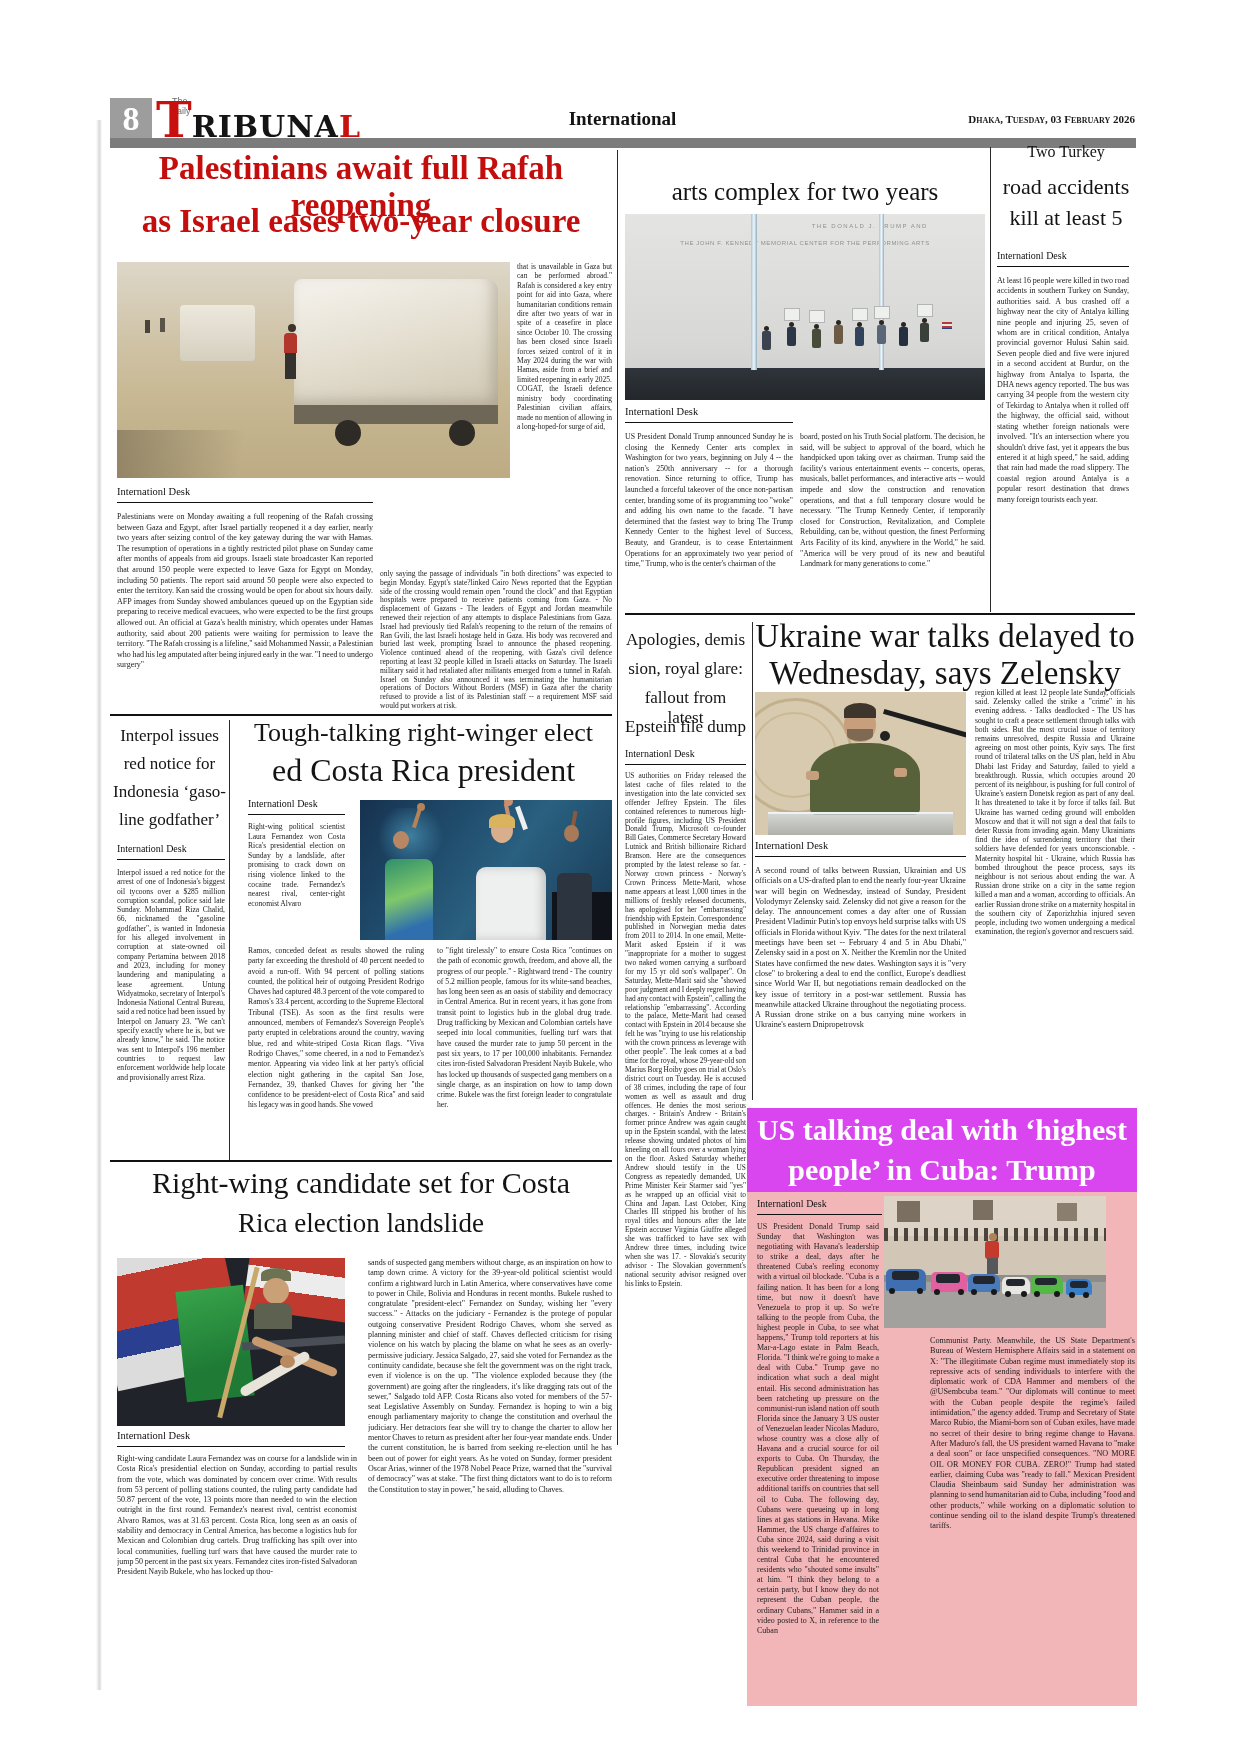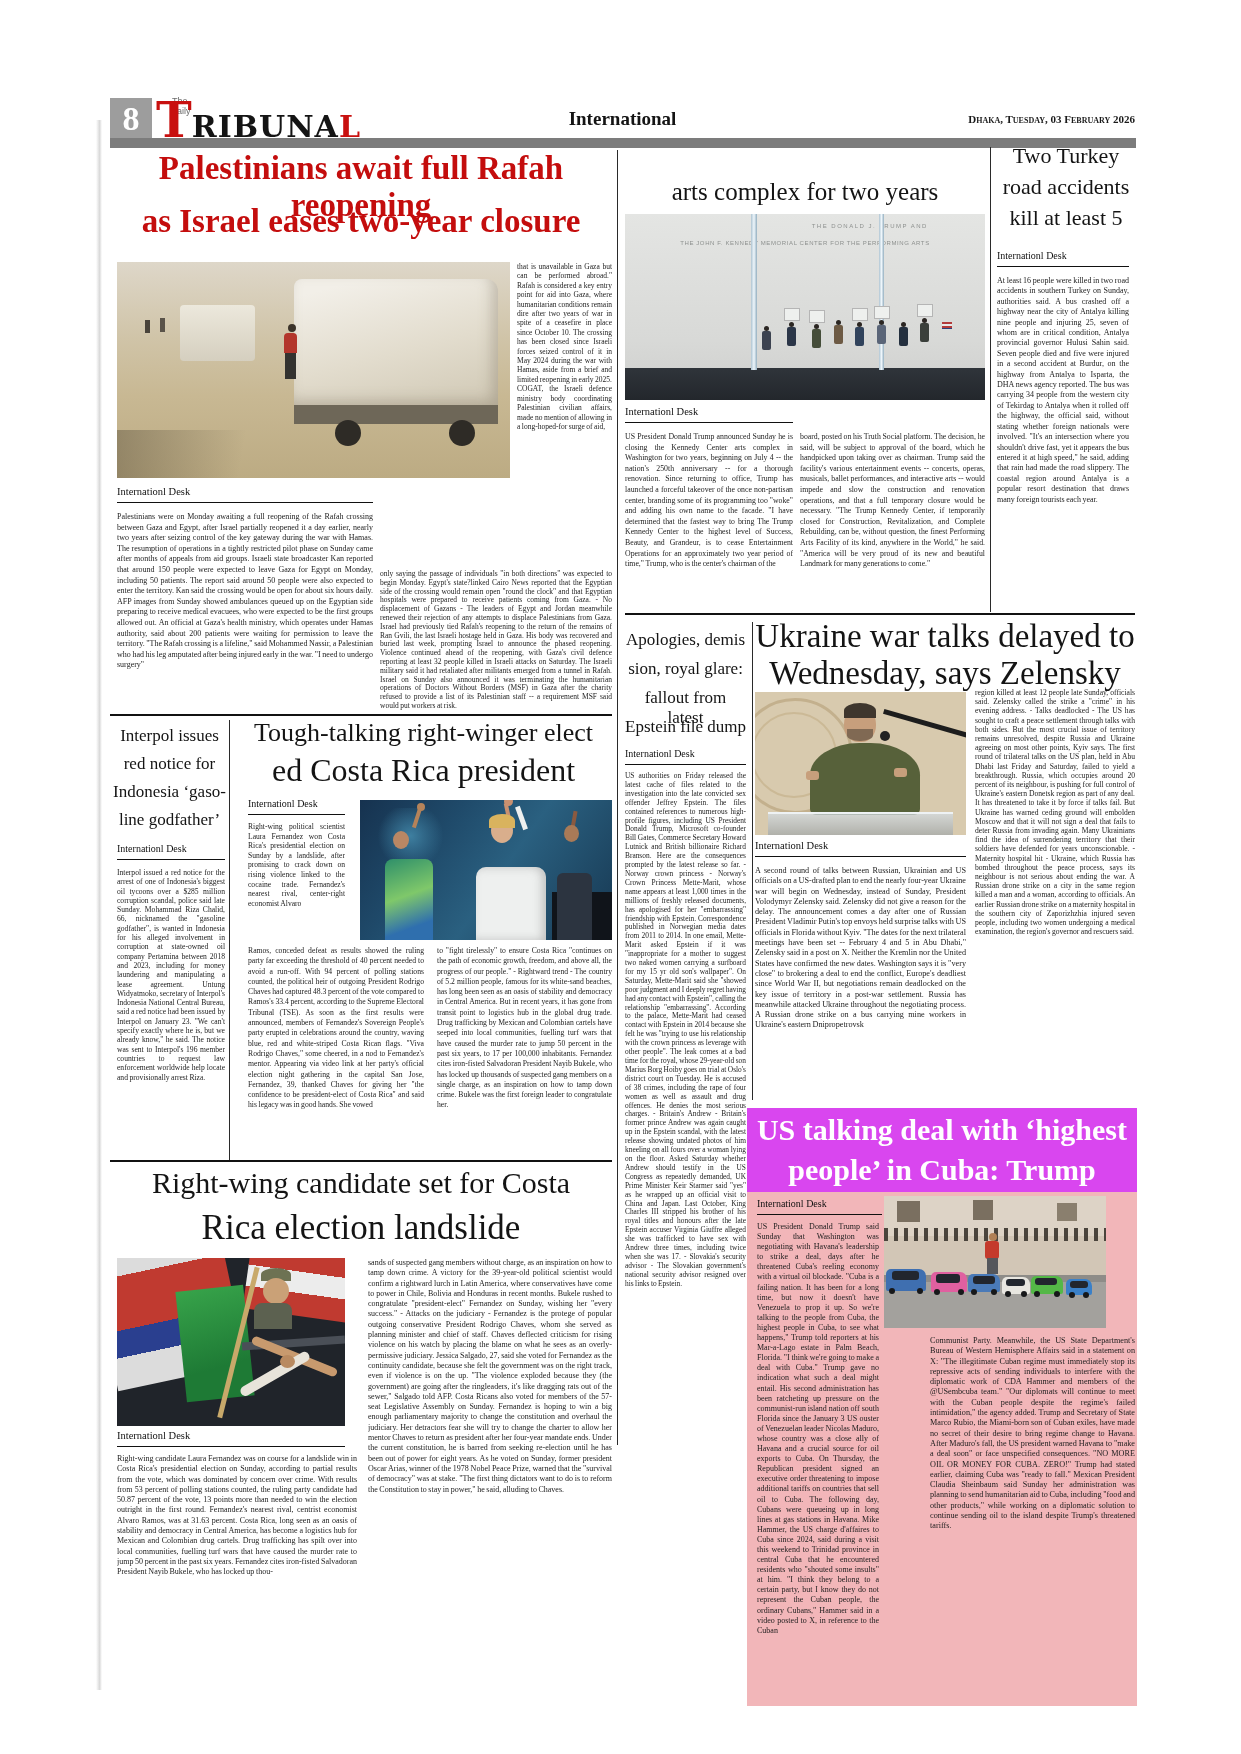--- a/index.html
+++ b/index.html
@@ -102,21 +102,21 @@
     <div class="kfig" style="left:82%;top:56%;--c:#3a3f3a;">
         <div class="ksign"></div>
       </div>
     <div class="ph-shape" style="left:88%;top:58%;width:10px;height:7px;background:linear-gradient(180deg,#b23a3a 0 30%,#e8e8e8 30% 55%,#b23a3a 55% 80%,#2c3f7a 80%);"></div>
   </div>
 
   <div class="desk" style="left:625px;top:406px;width:168px;">Internationl Desk</div>
   <div class="txt" style="left:625px;top:432px;width:168px;height:180px;font-size:7.8px;line-height:10.6px;">US President Donald Trump announced Sunday he is closing the Kennedy Center arts complex in Washington for two years, beginning on July 4 -- the nation's 250th anniversary -- for a thorough renovation. Since returning to office, Trump has launched a forceful takeover of the once non-partisan center, branding some of its programming too "woke" and adding his own name to the facade. "I have determined that the fastest way to bring The Trump Kennedy Center to the highest level of Success, Beauty, and Grandeur, is to cease Entertainment Operations for an approximately two year period of time," Trump, who is the center's chairman of the</div>
   <div class="txt" style="left:800px;top:432px;width:185px;height:180px;font-size:7.8px;line-height:10.6px;">board, posted on his Truth Social platform. The decision, he said, will be subject to approval of the board, which he handpicked upon taking over as chairman. Trump said the facility's various entertainment events -- concerts, operas, musicals, ballet performances, and interactive arts -- would impede and slow the construction and renovation operations, and that a full temporary closure would be necessary. "The Trump Kennedy Center, if temporarily closed for Construction, Revitalization, and Complete Rebuilding, can be, without question, the finest Performing Arts Facility of its kind, anywhere in the World," he said. "America will be very proud of its new and beautiful Landmark for many generations to come."</div>
 
-  <div class="hl" style="left:997px;top:143px;width:138px;font-size:22px;">Two Turkey</div>
+  <div class="hl" style="left:997px;top:143px;width:138px;font-size:16px;">Two Turkey</div>
   <div class="hl" style="left:997px;top:174px;width:138px;font-size:22px;">road accidents</div>
   <div class="hl" style="left:997px;top:205px;width:138px;font-size:22px;">kill at least 5</div>
   <div class="desk" style="left:997px;top:250px;width:132px;font-size:10px;">Internationl Desk</div>
   <div class="txt" style="left:997px;top:276px;width:132px;height:336px;font-size:8px;line-height:10.4px;">At least 16 people were killed in two road accidents in southern Turkey on Sunday, authorities said. A bus crashed off a highway near the city of Antalya killing nine people and injuring 25, seven of whom are in critical condition, Antalya provincial governor Hulusi Sahin said. Seven people died and five were injured in a second accident at Burdur, on the highway from Antalya to Isparta, the DHA news agency reported. The bus was carrying 34 people from the western city of Tekirdag to Antalya when it rolled off the highway, the official said, without stating whether foreign nationals were involved. "It's an intersection where you shouldn't drive fast, yet it appears the bus entered it at high speed," he said, adding that rain had made the road slippery. The coastal region around Antalya is a popular resort destination that draws many foreign tourists each year.</div>
 
   <div class="hl" style="left:625px;top:630px;width:121px;font-size:17px;">Apologies, demis</div>
   <div class="hl" style="left:625px;top:659px;width:121px;font-size:17px;">sion, royal glare:</div>
   <div class="hl" style="left:625px;top:688px;width:121px;font-size:17px;">fallout from latest</div>
   <div class="hl" style="left:625px;top:717px;width:121px;font-size:17px;">Epstein file dump</div>
   <div class="desk" style="left:625px;top:748px;width:121px;font-size:10px;">Internationl Desk</div>
@@ -170,21 +170,21 @@
     <div class="ph-shape" style="right:0;bottom:0;width:24%;height:34%;background:#10141a;"></div>
     <div class="ph-shape" style="left:78%;bottom:0;width:14%;height:48%;background:#2c3440;border-radius:6px 6px 0 0;"></div>
     <div class="ph-shape" style="left:81%;top:18%;width:15px;height:17px;border-radius:50%;background:#a97a57;"></div>
   </div>
 
   <div class="txt" style="left:248px;top:822px;width:97px;height:120px;font-size:7.6px;line-height:9.6px;">Right-wing political scientist Laura Fernandez won Costa Rica's presidential election on Sunday by a landslide, after promising to crack down on rising violence linked to the cocaine trade. Fernandez's nearest rival, center-right economist Alvaro</div>
   <div class="txt" style="left:248px;top:946px;width:176px;height:212px;font-size:7.7px;line-height:10.3px;">Ramos, conceded defeat as results showed the ruling party far exceeding the threshold of 40 percent needed to avoid a run-off. With 94 percent of polling stations counted, the political heir of outgoing President Rodrigo Chaves had captured 48.3 percent of the vote compared to Ramos's 33.4 percent, according to the Supreme Electoral Tribunal (TSE). As soon as the first results were announced, members of Fernandez's Sovereign People's party erupted in celebrations around the country, waving blue, red and white-striped Costa Rican flags. "Viva Rodrigo Chaves," some cheered, in a nod to Fernandez's mentor. Appearing via video link at her party's official election night gathering in the capital San Jose, Fernandez, 39, thanked Chaves for giving her "the confidence to be president-elect of Costa Rica" and said his legacy was in good hands. She vowed</div>
   <div class="txt" style="left:437px;top:946px;width:175px;height:212px;font-size:7.7px;line-height:10.3px;">to "fight tirelessly" to ensure Costa Rica "continues on the path of economic growth, freedom, and above all, the progress of our people." - Rightward trend - The country of 5.2 million people, famous for its white-sand beaches, has long been seen as an oasis of stability and democracy in Central America. But in recent years, it has gone from transit point to logistics hub in the global drug trade. Drug trafficking by Mexican and Colombian cartels have seeped into local communities, fuelling turf wars that have caused the murder rate to jump 50 percent in the past six years, to 17 per 100,000 inhabitants. Fernandez cites iron-fisted Salvadoran President Nayib Bukele, who has locked up thousands of suspected gang members on a single charge, as an inspiration on how to tamp down crime. Bukele was the first foreign leader to congratulate her.</div>
 
   <div class="hl" style="left:110px;top:1166px;width:502px;font-size:30px;">Right-wing candidate set for Costa</div>
-  <div class="hl" style="left:110px;top:1208px;width:502px;font-size:35px;font-family:Liberation Serif, serif;">Rica election landslide</div>
+  <div class="hl" style="left:110px;top:1208px;width:502px;font-size:27px;font-family:Liberation Serif, serif;">Rica election landslide</div>
 
   <div class="photo" style="left:117px;top:1258px;width:228px;height:168px;background:#20242a;">
     <div class="ph-shape" style="left:-6%;top:-8%;width:58%;height:80%;transform:rotate(-12deg);background:linear-gradient(180deg,#dcdcdc 0 16%,#c03a30 16% 56%,#2a3f8f 56% 76%,#dcdcdc 76%);"></div>
     <div class="ph-shape" style="right:-5%;top:-8%;width:48%;height:42%;transform:rotate(8deg);background:linear-gradient(180deg,#c03a30 0 38%,#ececec 38% 68%,#c03a30 68%);"></div>
     <div class="ph-shape" style="left:28%;top:18%;width:30%;height:66%;transform:rotate(-6deg);background:linear-gradient(170deg,#37a34a,#1e7a35 70%);"></div>
     <div class="ph-shape" style="left:52%;top:4%;width:5px;height:92%;background:#c8a96a;transform:rotate(14deg);"></div>
     <div class="ph-shape" style="left:63%;top:6%;width:30px;height:13px;border-radius:50% 50% 0 0;background:#70755333;background-color:#6d7253;"></div>
     <div class="ph-shape" style="left:64%;top:12%;width:26px;height:26px;border-radius:50%;background:#caa177;"></div>
     <div class="ph-shape" style="left:60%;top:27%;width:38px;height:26px;border-radius:8px 8px 0 0;background:#5c6150;"></div>
     <div class="ph-shape" style="left:55%;top:48%;width:45%;height:8px;background:#4a4f57;transform:rotate(-4deg);"></div>

